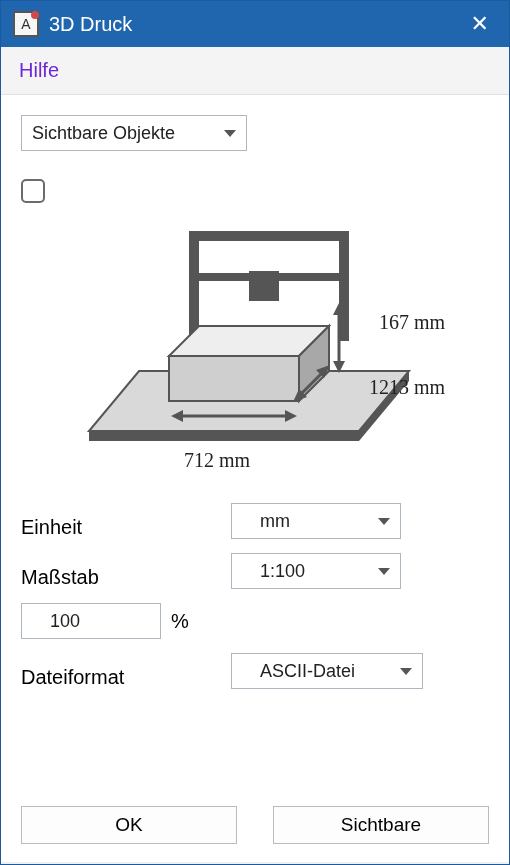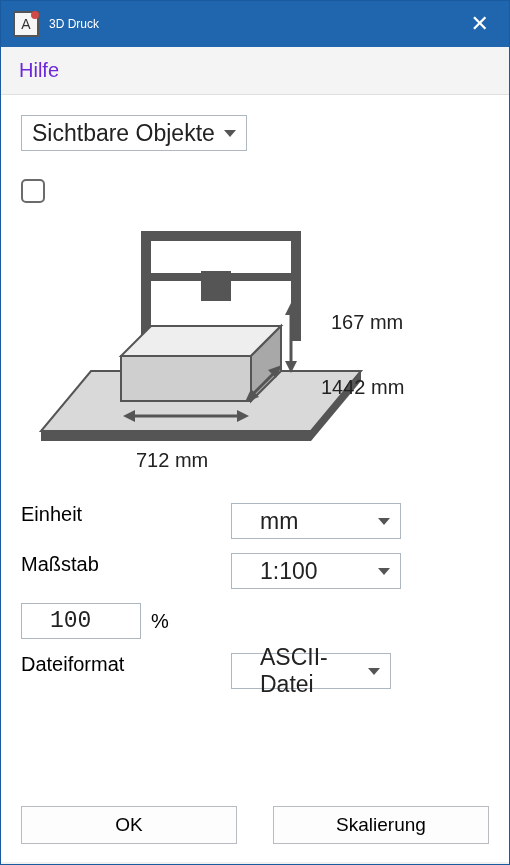--- a/index.html
+++ b/index.html
@@ -34,21 +34,21 @@
     position: relative;
   }
   .app-icon::after{
     content:"";
     position:absolute;
     top:-2px; right:-2px;
     width:8px; height:8px;
     background:#d04a4a;
     border-radius:50%;
   }
-  .title-text { font-size: 12px; flex: 1; }
+  .title-text { font-size: 20px; flex: 1; }
   .close-x { font-size: 22px; color: #fff; cursor: default; padding: 4px 8px; }
   .menubar {
     background: #f4f4f4;
     padding: 12px 18px;
     font-size: 20px;
     color: #6d28d9;
     border-bottom: 1px solid #e0e0e0;
   }
   .content {
     padding: 20px 20px 18px 20px;
@@ -57,21 +57,21 @@
     display: flex;
     flex-direction: column;
   }
   .dropdown, .numinput {
     border: 1px solid #aeb6bf;
     height: 36px;
     display: flex;
     align-items: center;
     padding: 0 10px;
     background: #fff;
-    font-size: 23px;
+    font-size: 18px;
     color: #222;
     position: relative;
   }
   .dropdown .chev {
     margin-left: auto;
     width: 0; height: 0;
     border-left: 6px solid transparent;
     border-right: 6px solid transparent;
     border-top: 7px solid #555;
   }
@@ -95,35 +95,36 @@
   .chk.checked {
     background: #1a5fb4;
     border-color: #1a5fb4;
   }
   .chk.checked svg { display:block; }
   .chk svg { display:none; width:16px; height:16px; }
   .diagram-wrap {
     margin-top: 18px;
     margin-bottom: 22px;
     display:flex;
-    justify-content:flex-start;
+    justify-content:flex-end;
+    font-family:Liberation Serif, serif;
   }
   .diagram {
     position: relative;
     width: 420px;
     height: 250px;
   }
   .dim-label {
     position:absolute;
     font-size:20px;
     color:#222;
   }
   .form-row {
     display: flex;
-    align-items: flex-start;
+    align-items: flex-end;
     margin-bottom: 14px;
   }
   .form-label { width: 210px; font-size: 20px; }
   .form-field { flex:1; display:flex; align-items:center; gap:10px; }
   .form-field .dropdown, .form-field .numinput { width: 170px; padding-left: 28px; }
   .suffix { font-size: 20px; }
   .btnbar {
     display:flex;
     gap: 36px;
     margin-top: auto;
@@ -193,21 +194,21 @@
 
         <line x1="110" y1="185 " x2="220" y2="185" stroke="#555" stroke-width="3"></line>
         <polygon points="102,185 114,179 114,191" fill="#555"></polygon>
         <polygon points="228,185 216,179 216,191" fill="#555"></polygon>
 
         <line x1="230" y1="165" x2="255" y2="140" stroke="#555" stroke-width="3"></line>
         <polygon points="224,171 238,166 230,158" fill="#555"></polygon>
         <polygon points="261,134 247,139 255,147" fill="#555"></polygon>
       </svg>
       <span class="dim-label" style="left:310px; top:80px;">167 mm</span>
-      <span class="dim-label" style="left:300px; top:145px;">1442 mm</span>
+      <span class="dim-label" style="left:300px; top:145px;">1213 mm</span>
       <span class="dim-label" style="left:115px; top:218px;">712 mm</span>
     </div>
   </div>
 
   <div class="form-row">
     <div class="form-label">Einheit</div>
     <div class="form-field">
       <div class="dropdown">
         <span>mm</span>
         <span class="chev"></span>
@@ -220,35 +221,35 @@
     <div class="form-field">
       <div class="dropdown">
         <span>1:100</span>
         <span class="chev"></span>
       </div>
     </div>
   </div>
 
   <div class="form-row">
     <div class="form-field">
-      <div class="numinput" style="width:120px;font-family:Liberation Mono, monospace;">
+      <div class="numinput" style="width:140px;">
         <span>100</span>
       </div>
       <span class="suffix">%</span>
     </div>
   </div>
 
   <div class="form-row">
     <div class="form-label">Dateiformat</div>
     <div class="form-field">
-      <div class="dropdown" style="width:160px;gap:39px;">
+      <div class="dropdown" style="width:192px;gap:39px;">
         <span>ASCII-Datei</span>
         <span class="chev"></span>
       </div>
     </div>
   </div>
 
   <div class="btnbar">
     <div class="btn">OK</div>
-    <div class="btn">Skalierung</div>
+    <div class="btn">Sichtbare</div>
   </div>
 
 </div>
 
 </body></html>

